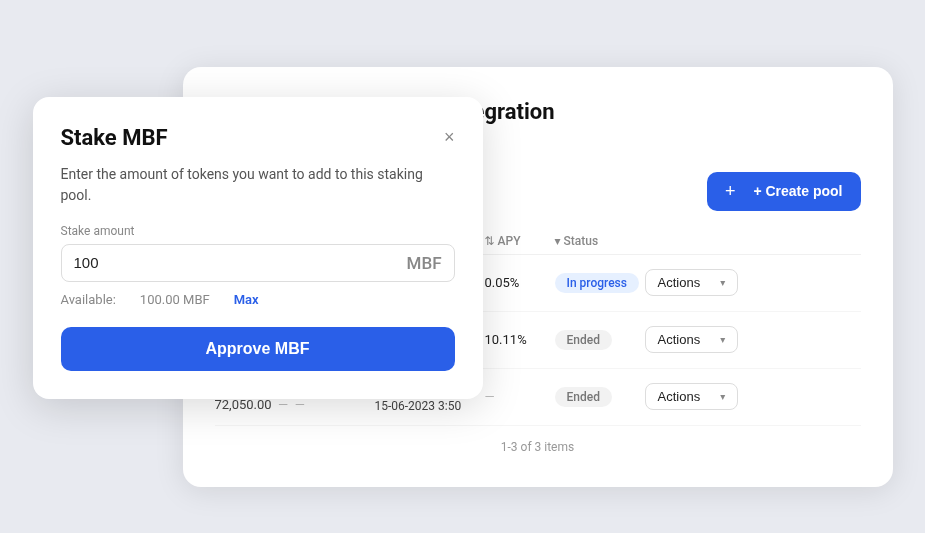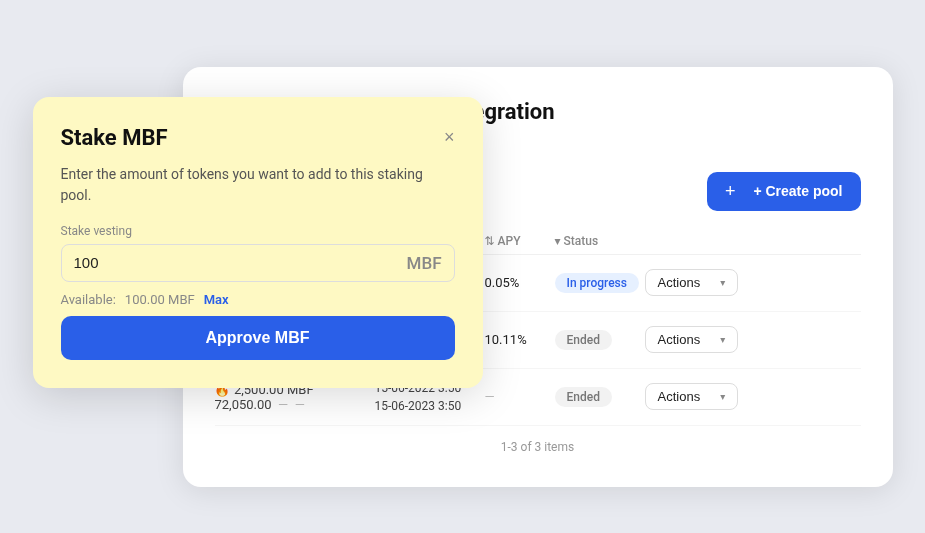--- a/index.html
+++ b/index.html
@@ -188,21 +188,21 @@
       color: #999;
       text-align: center;
     }
 
     
     .modal {
       position: absolute;
       top: 60px;
       left: 0;
       width: 450px;
-      background: #fef9c3;
+      background: #ffffff;
       border-radius: 16px;
       box-shadow: 0 8px 40px rgba(0,0,0,0.15);
       padding: 28px 28px 28px 28px;
       z-index: 10;
     }
 
     .modal-header {
       display: flex;
       align-items: center;
       justify-content: space-between;
@@ -257,24 +257,24 @@
 
     .mbf-label {
       font-size: 17px;
       color: #888;
       font-weight: 500;
     }
 
     .available-row {
       font-size: 13px;
       color: #888;
-      margin-bottom: 9px;
+      margin-bottom: 20px;
       display: flex;
       align-items: flex-start;
-      gap: 9px;
+      gap: 24px;
     }
 
     .max-link {
       color: #2a5fe8;
       font-weight: 600;
       cursor: pointer;
     }
 
     .approve-btn {
       width: 100%;
@@ -399,21 +399,21 @@
   </div>
 
   <div class="modal">
     <div class="modal-header">
       <div class="modal-title">Stake MBF</div>
       <button class="close-btn">×</button>
     </div>
 
     <div class="modal-desc">Enter the amount of tokens you want to add to this staking pool.</div>
 
-    <div class="stake-label">Stake vesting</div>
+    <div class="stake-label">Stake amount</div>
 
     <div class="stake-input-wrap">
       <input class="stake-input" type="text" value="100" style="">
       <span class="mbf-label">MBF</span>
     </div>
 
     <div class="available-row">
       <span>Available:</span>
       <span>100.00 MBF</span>
       <span class="max-link">Max</span>

